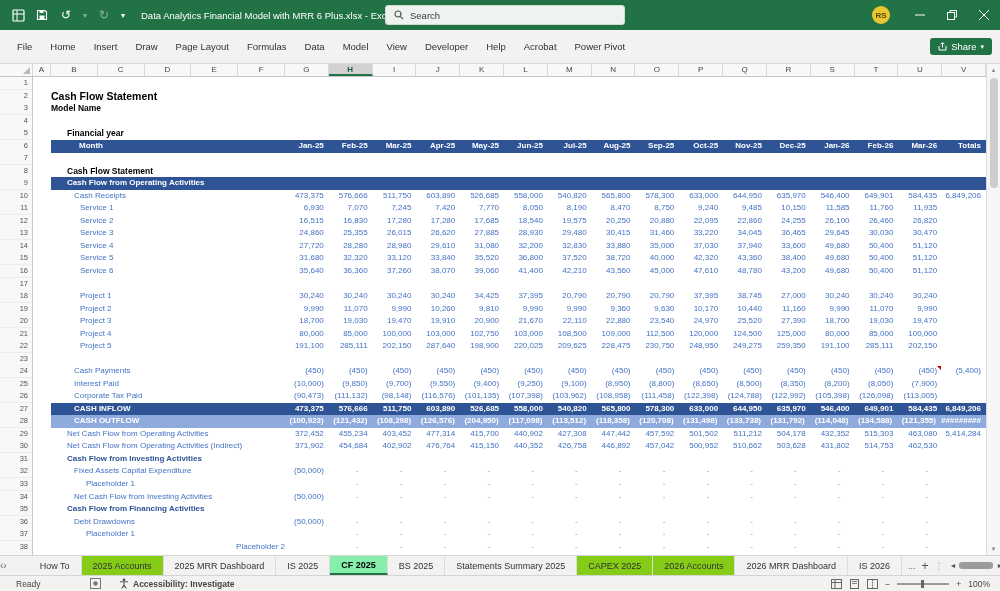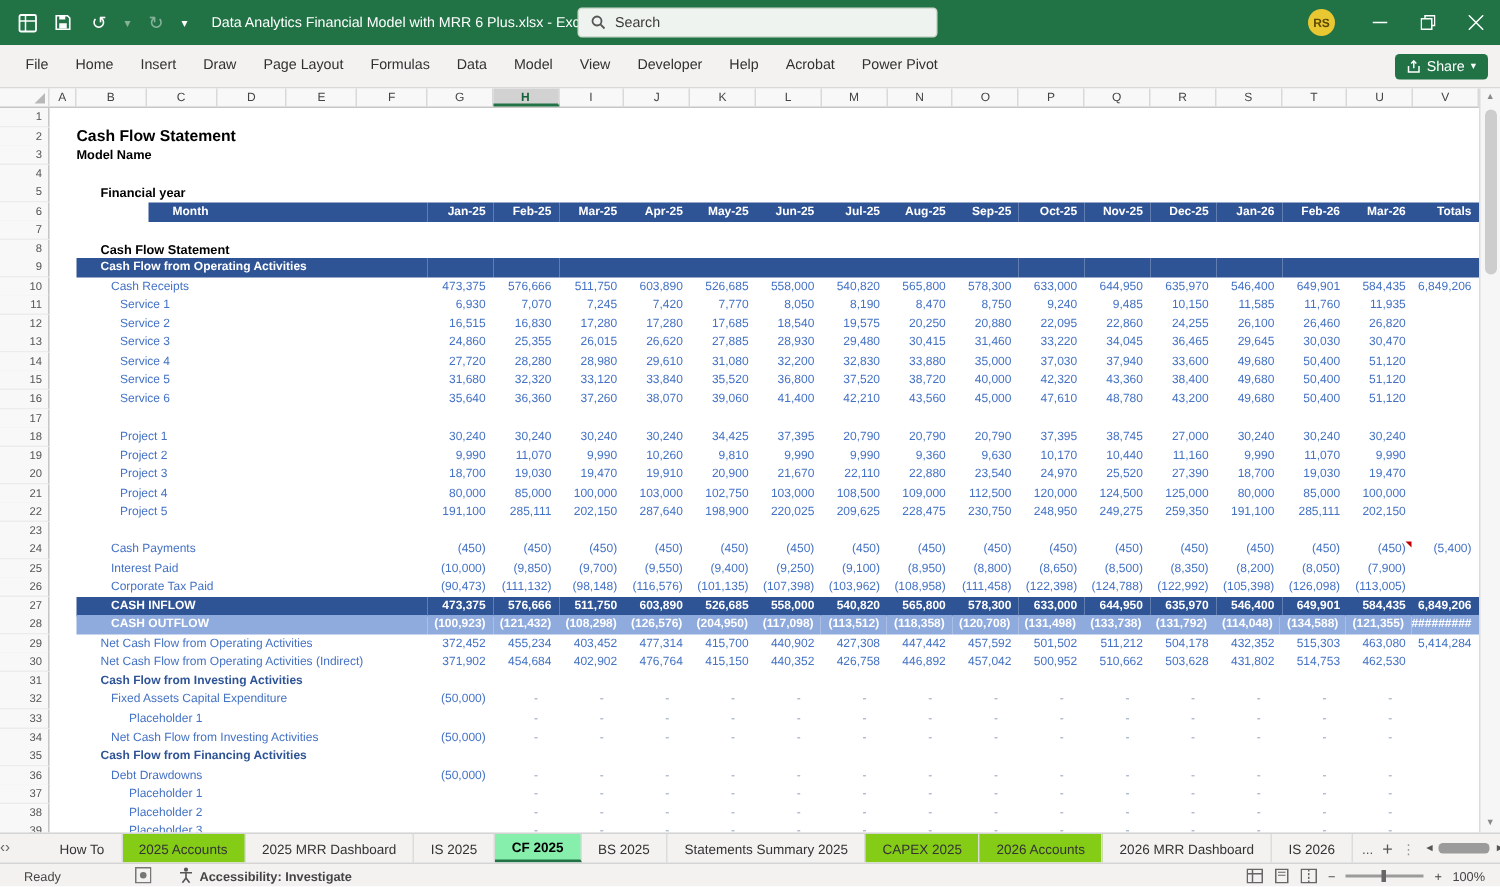--- a/index.html
+++ b/index.html
@@ -12,21 +12,21 @@
   .qat .qbtn { width:22px; height:22px; display:flex; align-items:center; justify-content:center; font-size:12px; color:#fff; }
   .qat .dim { opacity:.45; }
   .qat .tiny { width:12px; font-size:8px; }
   .doc-title { font-size:9.5px; color:#fff; margin-left:12px; white-space:nowrap; }
   .search-pill { position:absolute; left:385px; top:5px; width:240px; height:20px; background:#eef3ef; border:1px solid #cfdccf; border-radius:3px; display:flex; align-items:center; gap:6px; padding-left:8px; color:#3a3a3a; font-size:9.5px; }
   .tb-right { margin-left:auto; display:flex; align-items:center; height:100%; }
   .avatar { width:18px; height:18px; border-radius:50%; background:#e9c733; color:#5c4a00; font-size:8px; font-weight:bold; display:flex; align-items:center; justify-content:center; margin-right:14px; }
   .winbtn { width:32px; height:100%; display:flex; align-items:center; justify-content:center; }
 
   
-  .ribbon { height:29px; background:#f3f2f1; display:flex; align-items:center; border-bottom:1px solid #d8d8d8; flex:0 0 auto; }
+  .ribbon { height:34px; background:#f3f2f1; display:flex; align-items:center; border-bottom:1px solid #d8d8d8; flex:0 0 auto; }
   .rtabs { display:flex; align-items:center; padding-left:8px; gap:0; }
   .rtab { font-size:9.5px; color:#323130; padding:0 9px; line-height:22px; white-space:nowrap; }
   .share-btn { margin-left:auto; margin-right:8px; background:#217346; color:#fff; font-size:9.5px; border-radius:3px; height:17px; display:flex; align-items:center; gap:4px; padding:0 8px; }
 
   
   .sheet { flex:1 1 auto; display:flex; min-height:0; }
   .grid-wrap { flex:1 1 auto; min-width:0; display:flex; flex-direction:column; }
   .colhdr { height:13px; display:grid; grid-template-columns:33px 18px repeat(5,46.8px) repeat(16,1fr); background:#f8f8f8; border-bottom:1px solid #c6c6c6; flex:0 0 auto; }
   .colhdr .corner { position:relative; border-right:1px solid #d9d9d9; }
   .colhdr .corner:after { content:""; position:absolute; right:2px; bottom:2px; border-bottom:7px solid #b8b8b8; border-left:7px solid transparent; }
@@ -291,21 +291,21 @@
             <div class="cell"></div>
             <div class="cell"></div>
             <div class="cell"></div>
             <div class="cell"></div>
             <div class="cell"></div>
             <div class="cell"></div>
           </div>
           <div class="row r-banner">
             <div class="rnum">6</div>
             <div class="colA"></div>
-            <div class="lbl" style="padding-left: 16px; margin-left: 48px;">Month</div>
+            <div class="lbl" style="padding-left: 28px;">Month</div>
             <div class="cell">Jan-25</div>
             <div class="cell">Feb-25</div>
             <div class="cell">Mar-25</div>
             <div class="cell">Apr-25</div>
             <div class="cell">May-25</div>
             <div class="cell">Jun-25</div>
             <div class="cell">Jul-25</div>
             <div class="cell">Aug-25</div>
             <div class="cell">Sep-25</div>
             <div class="cell">Oct-25</div>
@@ -963,21 +963,21 @@
             <div class="cell dash">-</div>
             <div class="cell dash">-</div>
             <div class="cell dash">-</div>
             <div class="cell dash">-</div>
             <div class="cell dash">-</div>
             <div class="cell"></div>
           </div>
           <div class="row r-data">
             <div class="rnum">38</div>
             <div class="colA"></div>
-            <div class="lbl" style="padding-left: 35px;">Placeholder 2</div>
+            <div class="lbl" style="padding-left: 35px; text-align: right;">Placeholder 2</div>
             <div class="cell"></div>
             <div class="cell dash">-</div>
             <div class="cell dash">-</div>
             <div class="cell dash">-</div>
             <div class="cell dash">-</div>
             <div class="cell dash">-</div>
             <div class="cell dash">-</div>
             <div class="cell dash">-</div>
             <div class="cell dash">-</div>
             <div class="cell dash">-</div>

